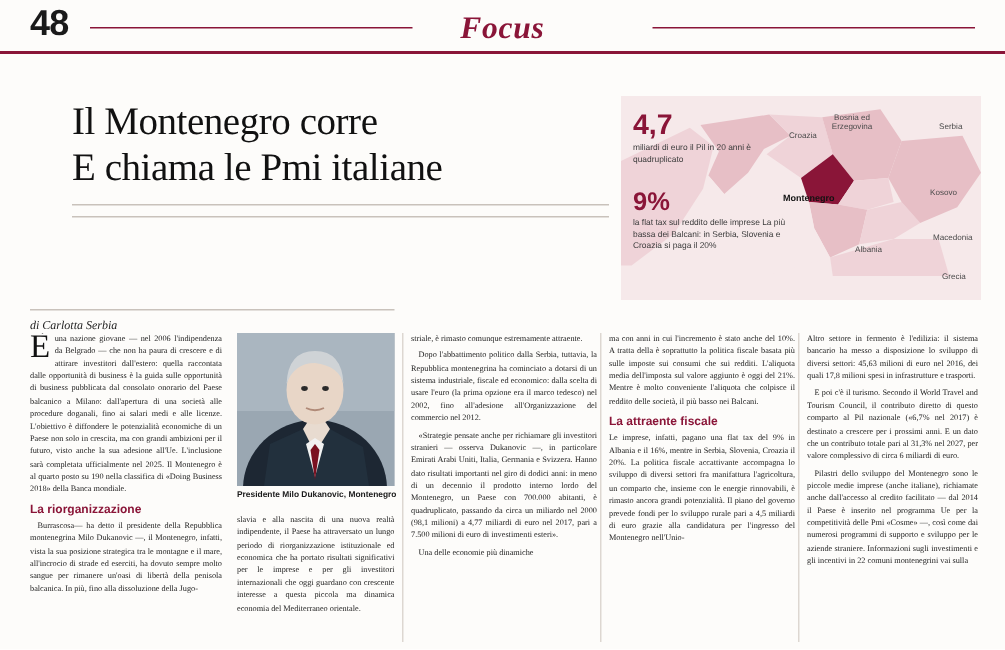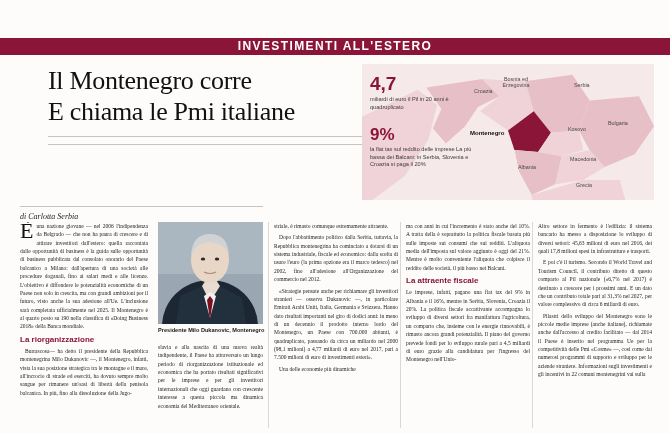--- a/index.html
+++ b/index.html
@@ -105,21 +105,21 @@
   .subhead-rule2 {
     margin-top: 7px;
     width: 358px; height: 1px;
     background: #c9c2bb;
   }
 
   
   .infographic {
     position: absolute;
     top: 64px; right: 16px;
-    width: 292px; height: 136px;
+    width: 240px; height: 136px;
     background: #f6e9ea;
     overflow: hidden;
   }
   .map-svg { position: absolute; inset: 0; }
   .stat {
     position: absolute;
     font-family: "Liberation Sans", sans-serif;
   }
   .stat-1 { left: 8px; top: 10px; width: 96px; }
   .stat-1 .big {
@@ -226,22 +226,27 @@
     left: 20px; top: 206px;
     width: 243px; height: 1px;
     background: #c9c2bb;
   }
 </style>
 </head>
 <body>
 
 <div id="page">
 
-
-  <div class="section-banner">INVESTIMENTI ALL'ESTERO</div>
+  <div class="masthead">
+    <div class="page-number">48</div>
+    <div class="masthead-rule-left"></div>
+    <div class="masthead-title">Focus</div>
+    <div class="masthead-rule-right"></div>
+  </div>
+
 
   <div class="headline-wrap">
     <div class="headline">
       <span class="l1">Il Montenegro corre</span>
       <span class="l2">E chiama le Pmi italiane</span>
     </div>
     <div class="subhead-rule"></div>
     <div class="subhead-rule2"></div>
   </div>
 

